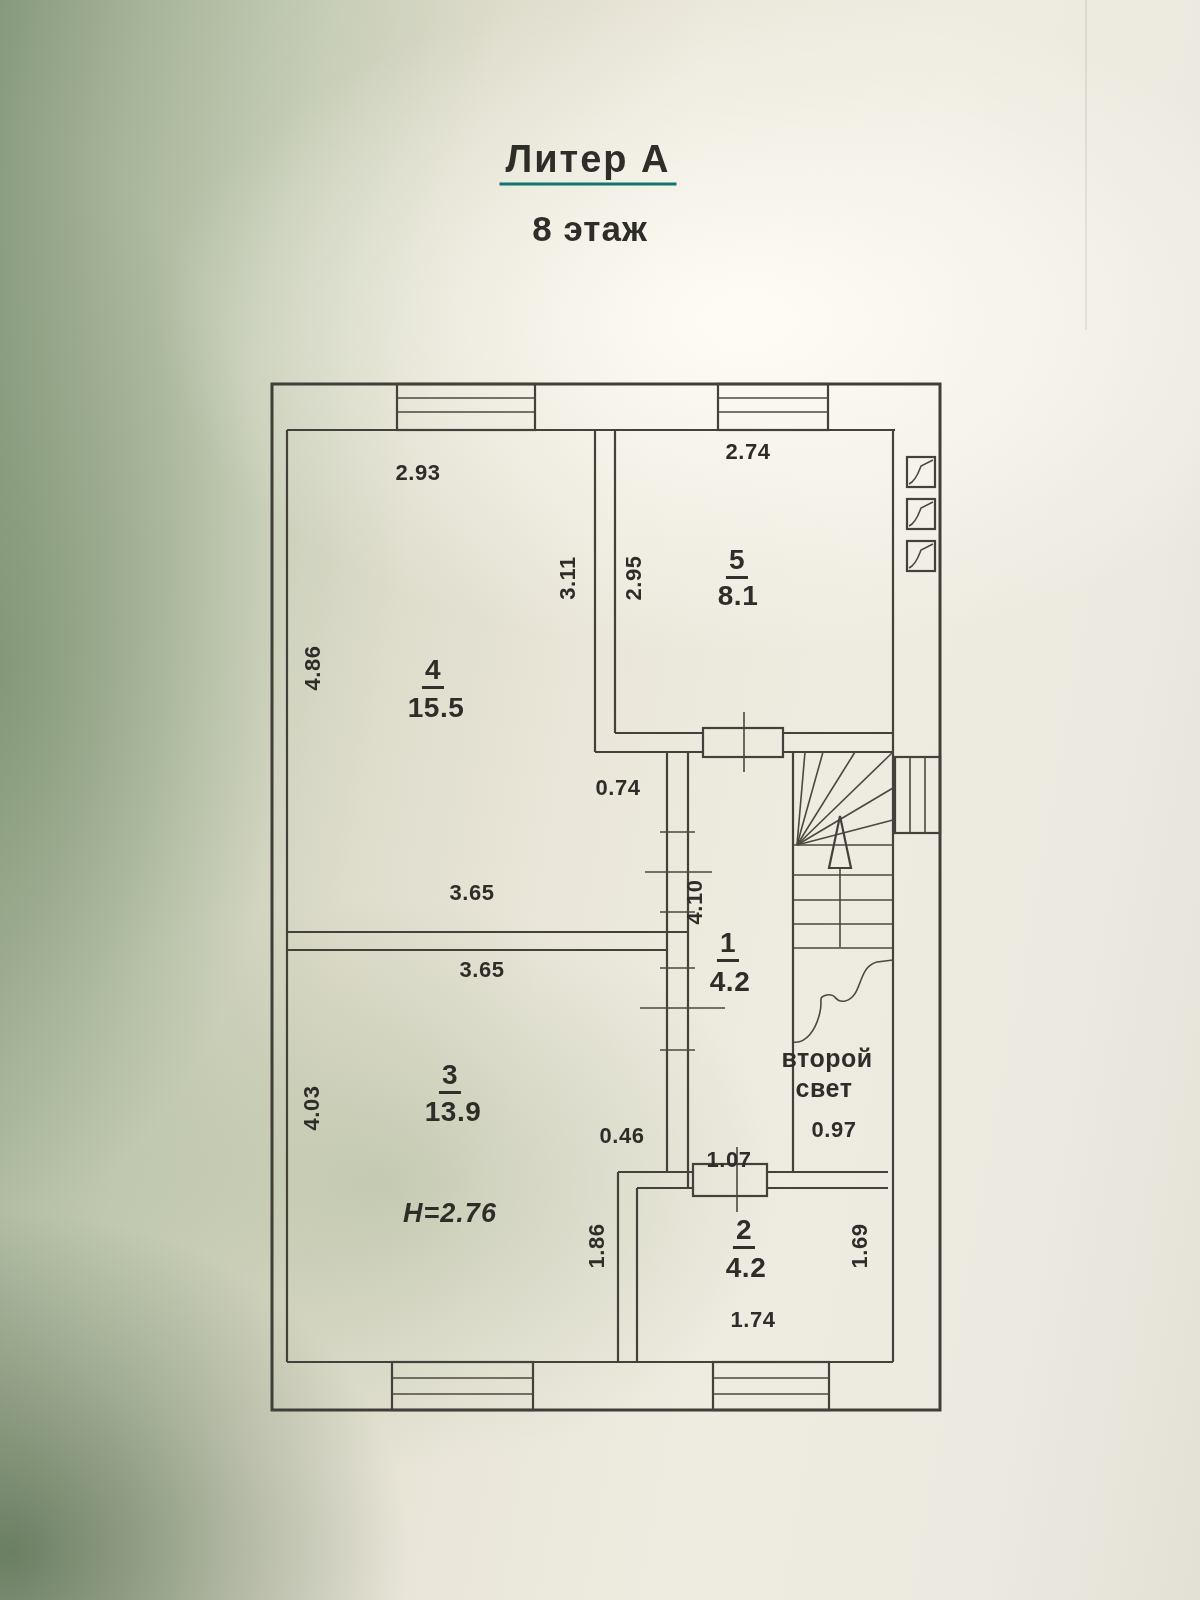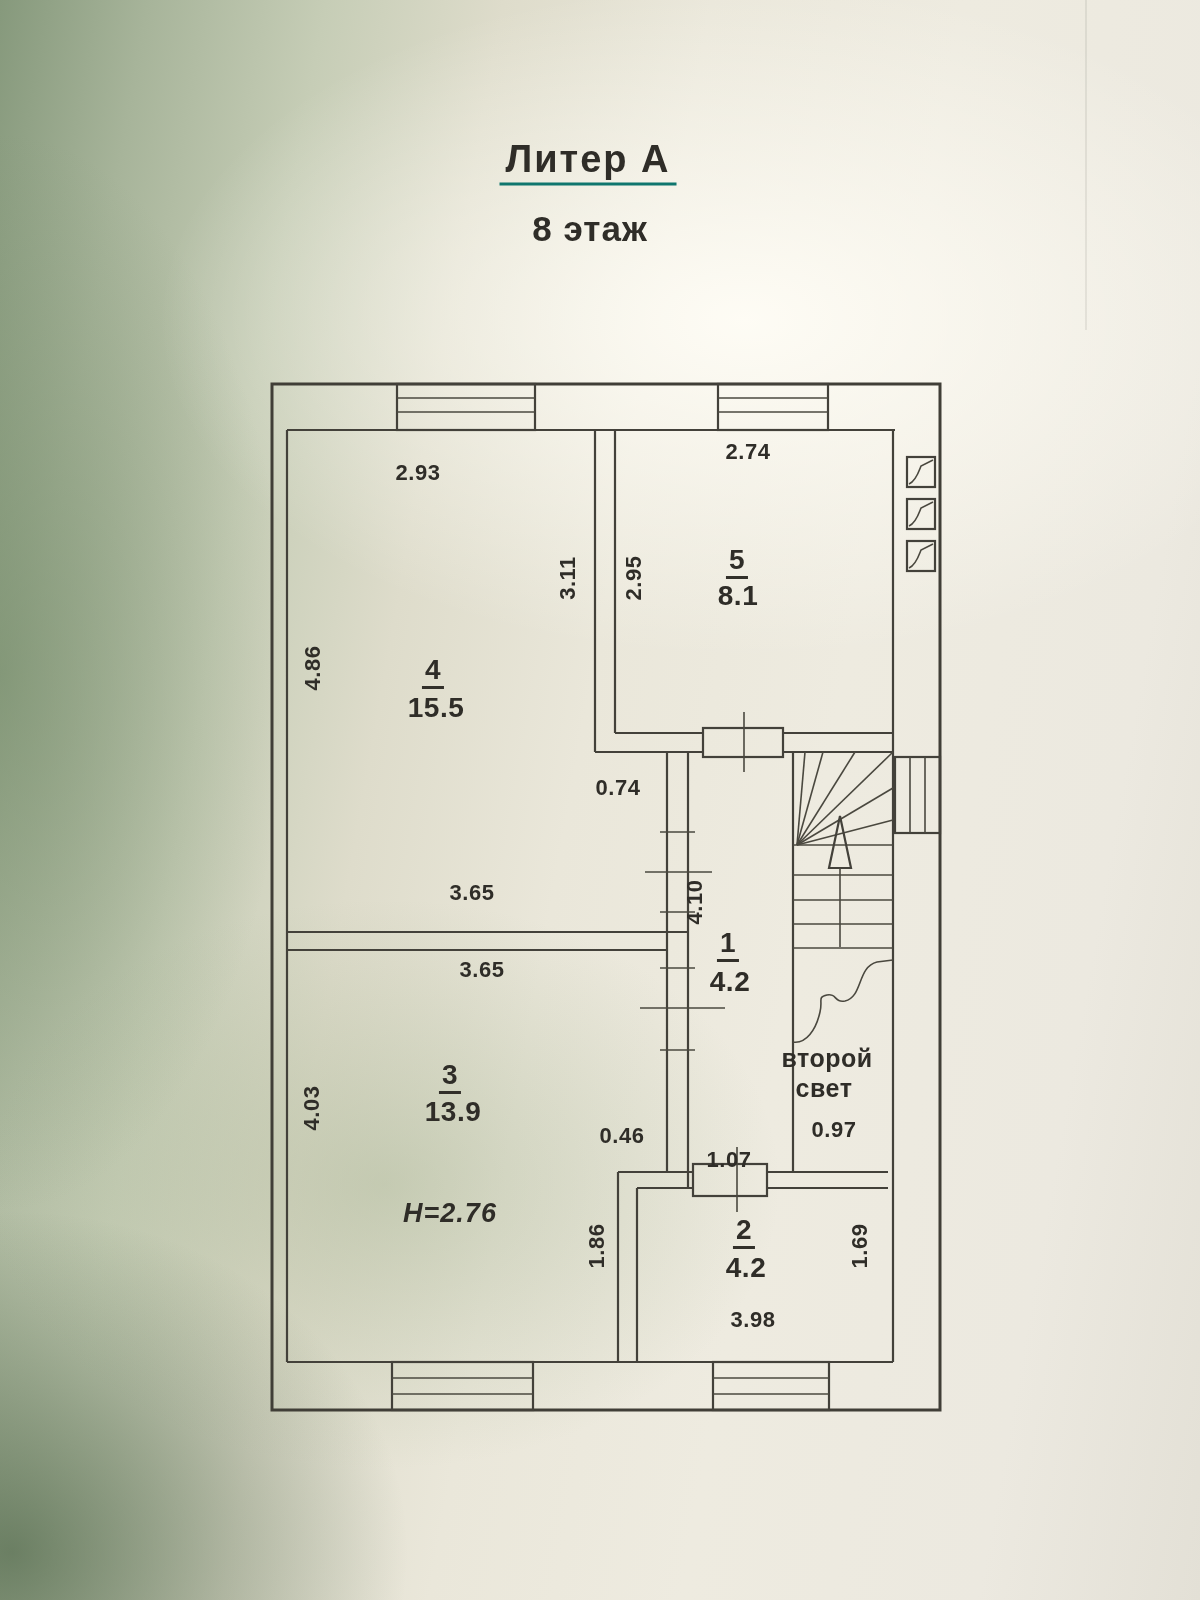--- a/index.html
+++ b/index.html
@@ -151,13 +151,13 @@
 <div class="lbl" style="left:729px;top:1116px;margin-top:44px;">1.07</div>
 
 <div class="lbl note" style="left:827px;top:1058px;">второй</div>
 <div class="lbl note" style="left:824px;top:1088px;">свет</div>
 <div class="lbl" style="left:834px;top:1130px;">0.97</div>
 
 <div class="lbl vert" style="left:597px;top:1246px;">1.86</div>
 <div class="lbl" style="left:744px;top:1230px;"><span class="room-num">2</span></div>
 <div class="lbl room-area" style="left:746px;top:1268px;">4.2</div>
 <div class="lbl vert" style="left:860px;top:1246px;">1.69</div>
-<div class="lbl" style="left:753px;top:1320px;">3.98</div>
+<div class="lbl" style="left:753px;top:1320px;">1.74</div>
 
 </body></html>

